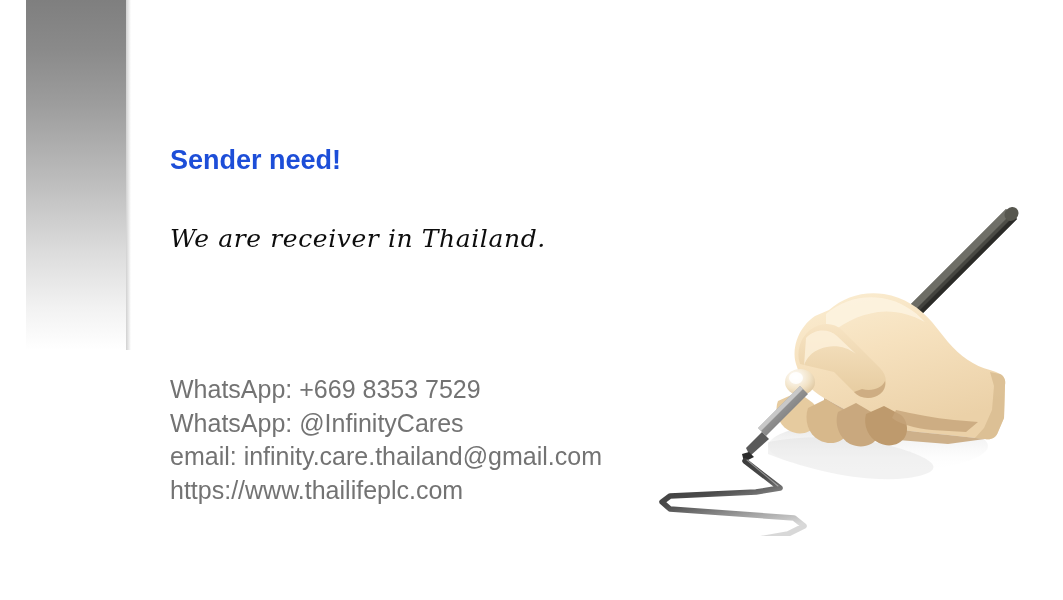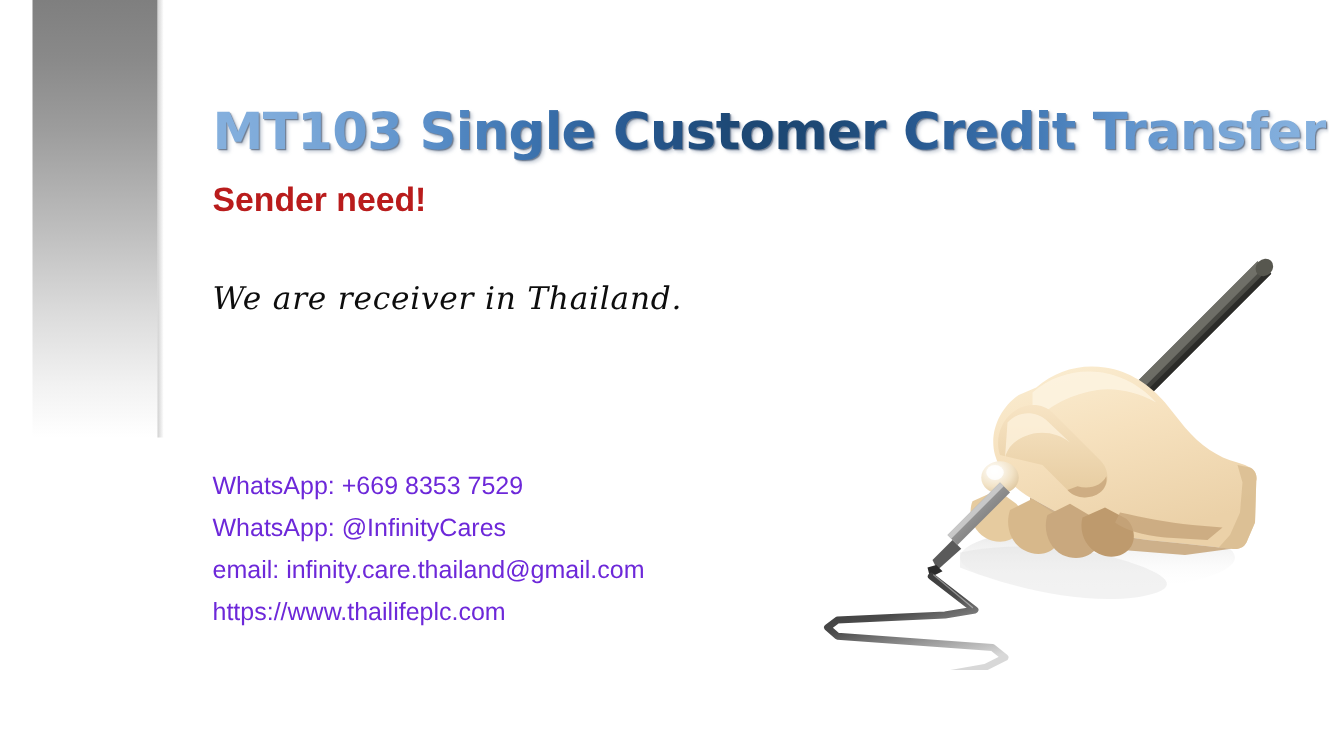--- a/index.html
+++ b/index.html
@@ -78,21 +78,21 @@
   }
 
   
   .heading {
     position: absolute;
     left: 170px;
     top: 145px;
     font-family: "Liberation Sans", sans-serif;
     font-weight: bold;
     font-size: 27px;
-    color: #b91c1c;
+    color: #1d4ed8;
     white-space: nowrap;
   }
   .script-line {
     position: absolute;
     left: 170px;
     top: 192px;
     font-family: "DejaVu Serif", serif;
     font-style: italic;
     font-size: 25px;
     color: #0d0d0d;
@@ -101,23 +101,23 @@
     margin-top: 32px;
   }
 
   .contact-block {
     position: absolute;
     left: 170px;
     top: 373px;
   }
   .contact-line {
     font-family: "Liberation Sans", sans-serif;
-    font-size: 20px;
+    font-size: 25px;
     line-height: 33.5px;
-    color: #6d28d9;
+    color: #737373;
     white-space: nowrap;
   }
 
   
   .art {
     position: absolute;
     left: 648px;
     top: 196px;
     width: 400px;
     height: 340px;
@@ -125,23 +125,20 @@
   .art svg { display: block; }
 </style>
 </head>
 <body>
 
 <div class="slide">
 
   <div class="side-bar"></div>
   <div class="side-bar-edge"></div>
 
-  <div class="title-wrap">
-    <div class="title">MT103 Single Customer Credit Transfer</div>
-  </div>
 
   <div class="heading">Sender need!</div>
 
   <div class="script-line">We are receiver in Thailand.</div>
 
   <div class="contact-block">
     <div class="contact-line">WhatsApp: +669 8353 7529</div>
     <div class="contact-line">WhatsApp: @InfinityCares</div>
     <div class="contact-line">email: infinity.care.thailand@gmail.com</div>
     <div class="contact-line">https://www.thailifeplc.com</div>

